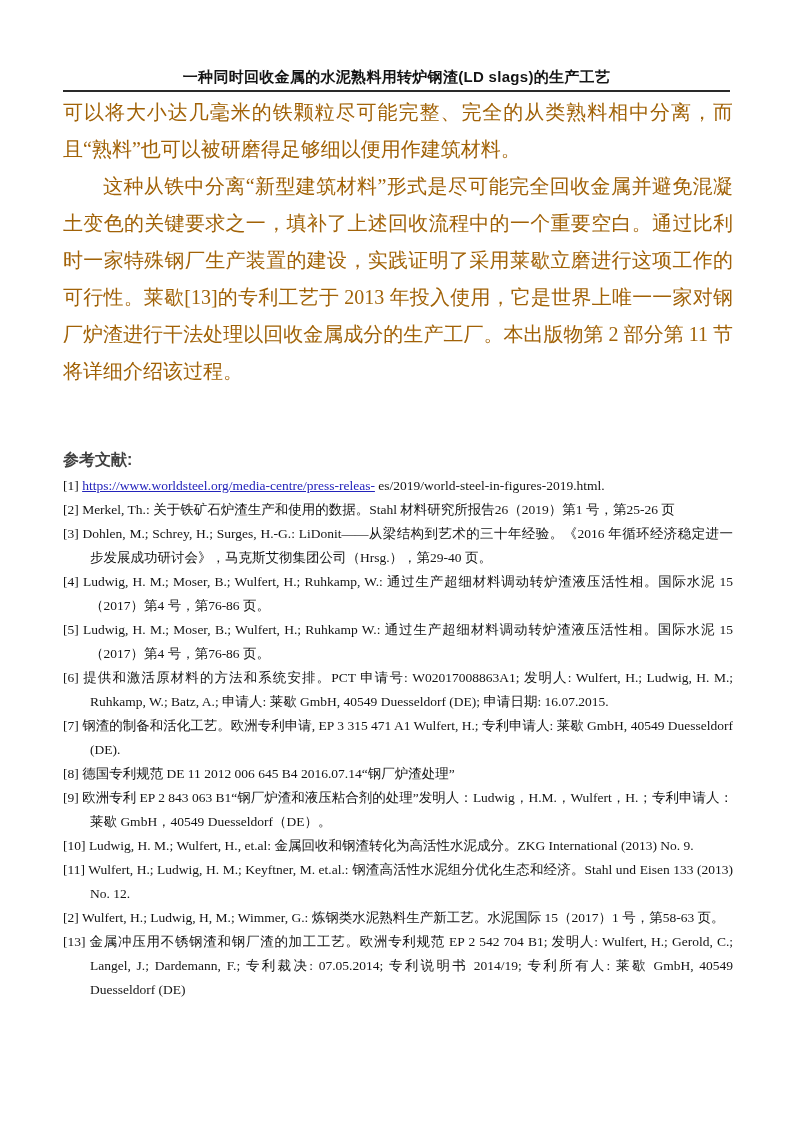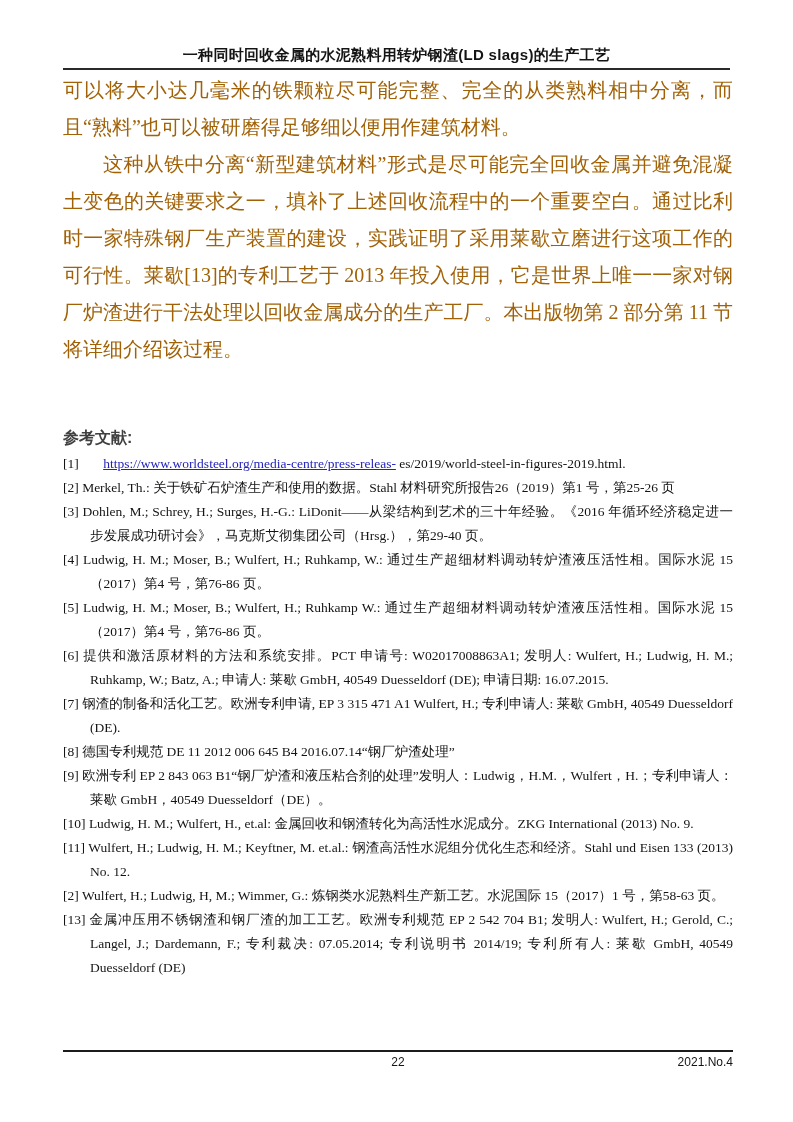--- a/index.html
+++ b/index.html
@@ -7,21 +7,21 @@
     position: relative;
     width: 793px;
     height: 1122px;
     background: #ffffff;
     font-family: "Liberation Serif", "DejaVu Serif", serif;
     color: #141414;
     overflow: hidden;
   }
   
   .header {
-    padding-top: 44px;
+    padding-top: 66px;
     margin: 0 63px;
   }
   .header-title {
     text-align: center;
     font-family: "Liberation Sans", "DejaVu Sans", sans-serif;
     font-weight: bold;
     font-size: 15px;
     line-height: 21px;
     letter-spacing: 0.3px;
     color: #141414;
@@ -107,36 +107,29 @@
   <div class="header-rule"></div>
 
   <div class="body-text">
     <p class="para">可以将大小达几毫米的铁颗粒尽可能完整、完全的从类熟料相中分离，而且“熟料”也可以被研磨得足够细以便用作建筑材料。</p>
     <p class="para indent">这种从铁中分离“新型建筑材料”形式是尽可能完全回收金属并避免混凝土变色的关键要求之一，填补了上述回收流程中的一个重要空白。通过比利时一家特殊钢厂生产装置的建设，实践证明了采用莱歇立磨进行这项工作的可行性。莱歇[13]的专利工艺于 2013 年投入使用，它是世界上唯一一家对钢厂炉渣进行干法处理以回收金属成分的生产工厂。本出版物第 2 部分第 11 节将详细介绍该过程。</p>
   </div>
 
   <div class="ref-heading">参考文献:</div>
 
   <div class="ref-list" id="ref-list">
-      <div class="ref-item"><span class="ref-label">[1] </span><span class="seg-link" style="color: rgb(35, 35, 187); margin-left: 21px;">https://www.worldsteel.org/media-centre/press-releas-</span><span class="seg-plain"> es/2019/world-steel-in-figures-2019.html.</span></div>
+      <div class="ref-item"><span class="ref-label">[1] </span><span class="seg-link" style="color: rgb(35, 35, 187);">https://www.worldsteel.org/media-centre/press-releas-</span><span class="seg-plain"> es/2019/world-steel-in-figures-2019.html.</span></div>
       <div class="ref-item"><span class="ref-label">[2] </span><span class="seg-plain">Merkel, Th.: </span><span class="seg-italic">关于铁矿石炉渣生产和使用的数据。</span><span class="seg-plain">Stahl </span><span class="seg-italic">材料研究所报告26（2019）第1 号，第25-26 页</span></div>
       <div class="ref-item"><span class="ref-label">[3] </span><span class="seg-plain">Dohlen, M.; Schrey, H.; Surges, H.-G.: LiDonit——</span><span class="seg-italic">从梁结构到艺术的三十年经验。《2016 年循环经济稳定进一步发展成功研讨会》，马克斯艾彻集团公司（Hrsg.），第29-40 页。</span></div>
       <div class="ref-item"><span class="ref-label">[4] </span><span class="seg-plain">Ludwig, H. M.; Moser, B.; Wulfert, H.; Ruhkamp, W.: </span><span class="seg-italic">通过生产超细材料调动转炉渣液压活性相。国际水泥 15（2017）第4 号，第76-86 页。</span></div>
       <div class="ref-item"><span class="ref-label">[5] </span><span class="seg-plain">Ludwig, H. M.; Moser, B.; Wulfert, H.; Ruhkamp W.: </span><span class="seg-italic">通过生产超细材料调动转炉渣液压活性相。国际水泥 15（2017）第4 号，第76-86 页。</span></div>
       <div class="ref-item"><span class="ref-label">[6] </span><span class="seg-italic">提供和激活原材料的方法和系统安排。</span><span class="seg-plain">PCT </span><span class="seg-italic">申请号</span><span class="seg-plain">: W02017008863A1;  </span><span class="seg-italic">发明人</span><span class="seg-plain">: Wulfert, H.; Ludwig, H. M.; Ruhkamp, W.; Batz, A.;  </span><span class="seg-italic">申请人: 莱歇</span><span class="seg-plain"> GmbH, 40549 Duesseldorf (DE);  </span><span class="seg-italic">申请日期</span><span class="seg-plain">: 16.07.2015.</span></div>
       <div class="ref-item"><span class="ref-label">[7] </span><span class="seg-italic">钢渣的制备和活化工艺。欧洲专利申请</span><span class="seg-plain">, EP 3 315 471 A1 Wulfert, H.;  </span><span class="seg-italic">专利申请人: 莱歇</span><span class="seg-plain"> GmbH, 40549 Duesseldorf (DE).</span></div>
       <div class="ref-item"><span class="ref-label">[8] </span><span class="seg-italic">德国专利规范 DE 11 2012 006 645 B4 2016.07.14“钢厂炉渣处理”</span></div>
       <div class="ref-item"><span class="ref-label">[9] </span><span class="seg-italic">欧洲专利 EP 2 843 063 B1“钢厂炉渣和液压粘合剂的处理”发明人：</span><span class="seg-plain">Ludwig，H.M.，Wulfert，H.；</span><span class="seg-italic">专利申请人：莱歇</span><span class="seg-plain"> GmbH，40549 Duesseldorf（DE）。</span></div>
       <div class="ref-item"><span class="ref-label">[10] </span><span class="seg-plain">Ludwig, H. M.; Wulfert, H., et.al: </span><span class="seg-italic">金属回收和钢渣转化为高活性水泥成分。</span><span class="seg-plain">ZKG International (2013) No. 9.</span></div>
       <div class="ref-item"><span class="ref-label">[11] </span><span class="seg-plain">Wulfert, H.; Ludwig, H. M.; Keyftner, M. et.al.: </span><span class="seg-italic">钢渣高活性水泥组分优化生态和经济。</span><span class="seg-plain">Stahl und Eisen 133 (2013) No. 12.</span></div>
       <div class="ref-item"><span class="ref-label">[2] </span><span class="seg-plain">Wulfert, H.; Ludwig, H, M.; Wimmer, G.: </span><span class="seg-italic">炼钢类水泥熟料生产新工艺。水泥国际 15（2017）1 号，第58-63 页。</span></div>
       <div class="ref-item"><span class="ref-label">[13] </span><span class="seg-italic">金属冲压用不锈钢渣和钢厂渣的加工工艺。欧洲专利规范</span><span class="seg-plain"> EP 2 542 704 B1;  </span><span class="seg-italic">发明人</span><span class="seg-plain">: Wulfert, H.; Gerold, C.; Langel, J.; Dardemann, F.;  </span><span class="seg-italic">专利裁决</span><span class="seg-plain">: 07.05.2014;  </span><span class="seg-italic">专利说明书</span><span class="seg-plain"> 2014/19;  </span><span class="seg-italic">专利所有人: 莱歇</span><span class="seg-plain"> GmbH, 40549 Duesseldorf (DE)</span></div>
     </div>
 
-  <div class="footer">
-    <div class="footer-rule"></div>
-    <div class="footer-row">
-      <span class="footer-page">22</span>
-      <span class="footer-issue">2021.No.4</span>
-    </div>
-  </div>
 
 </div>
 
 </body></html>

